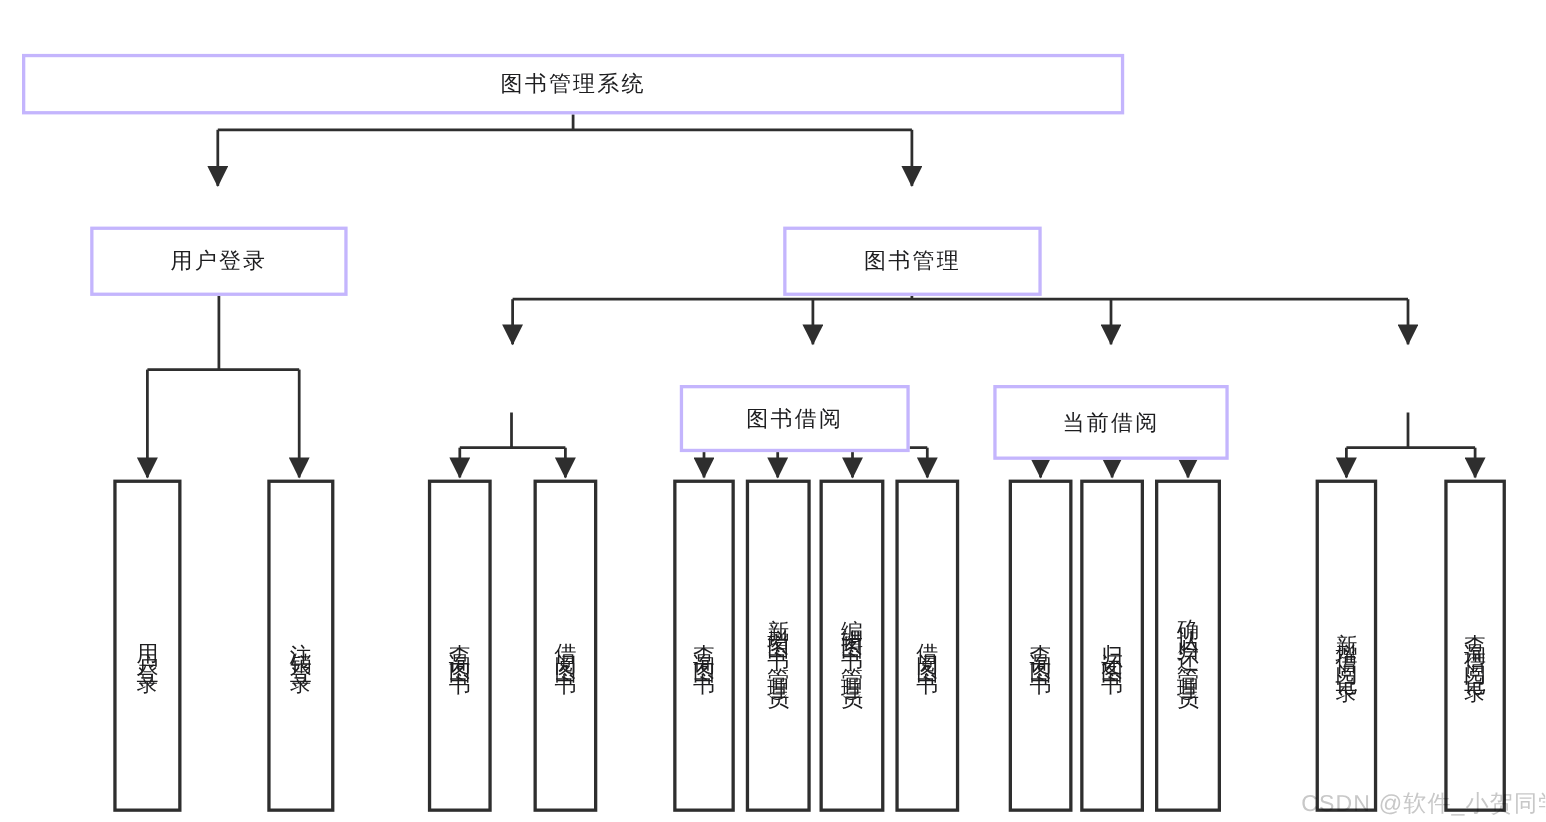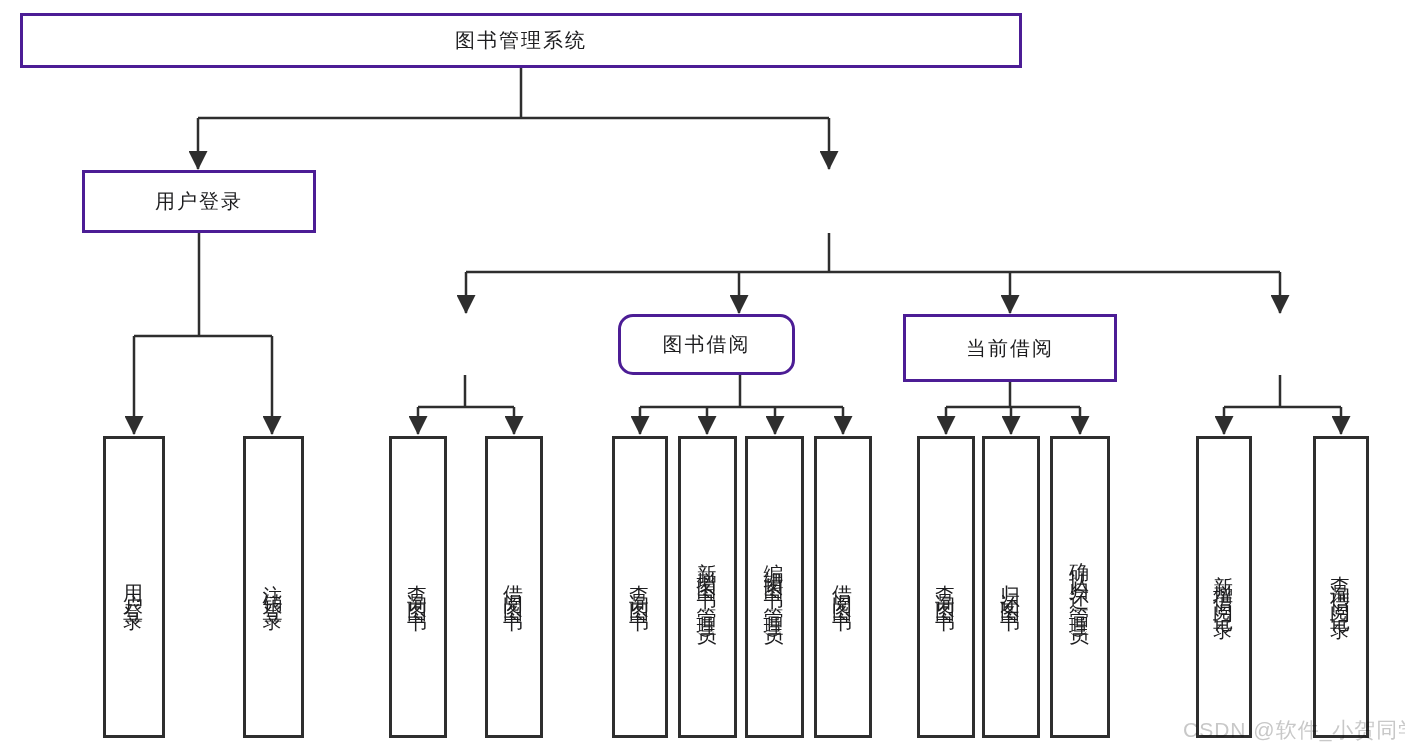--- a/index.html
+++ b/index.html
@@ -15,29 +15,30 @@
     overflow: hidden;
   }
   #wires {
     position: absolute;
     left: 0; top: 0;
     z-index: 1;
   }
   .hnode {
     position: absolute;
     box-sizing: border-box;
-    border: 3px solid #4c1d95;
+    border: 3px solid #c4b5fd;
     background: #ffffff;
     display: flex;
     align-items: center;
     justify-content: center;
     font-size: 20px;
     letter-spacing: 2px;
     color: #1d1d1f;
     z-index: 2;
+    margin-top: 36px;
   }
   .leaf {
     position: absolute;
     top: 436px;
     height: 302px;
     box-sizing: border-box;
     border: 3px solid #2e2e2e;
     background: #ffffff;
     display: flex;
     align-items: center;
@@ -119,22 +120,23 @@
     <g>
       <path d="M1280,375 V407 M1224,407 H1341"></path>
       <line x1="1224" y1="407" x2="1224" y2="434" marker-end="url(#arw)"></line>
       <line x1="1341" y1="407" x2="1341" y2="434" marker-end="url(#arw)"></line>
     </g>
   </svg>
 
   <div class="hnode" style="left:20px; top:13px; width:1002px; height:55px;">图书管理系统</div>
 
   <div class="hnode" style="left:82px; top:170px; width:234px; height:63px;">用户登录</div>
+  <div class="hnode" style="left:712px; top:170px; width:235px; height:63px;">图书管理</div>
 
-  <div class="hnode" style="left:618px; top:314px; width:177px; height:61px;border-radius:15px;">图书借阅</div>
+  <div class="hnode" style="left:618px; top:314px; width:209px; height:61px;">图书借阅</div>
   <div class="hnode" style="left:903px; top:314px; width:214px; height:68px;">当前借阅</div>
 
   <div class="leaf" style="left:103px; width:62px;">用户登录</div>
   <div class="leaf" style="left:243px; width:61px;">注销登录</div>
   <div class="leaf" style="left:389px; width:58px;">查询图书</div>
   <div class="leaf" style="left:485px; width:58px;">借阅图书</div>
   <div class="leaf" style="left:612px; width:56px;">查询图书</div>
   <div class="leaf" style="left:678px; width:59px;">新增图书（管理员）</div>
   <div class="leaf" style="left:745px; width:59px;">编辑图书（管理员）</div>
   <div class="leaf" style="left:814px; width:58px;">借阅图书</div>

